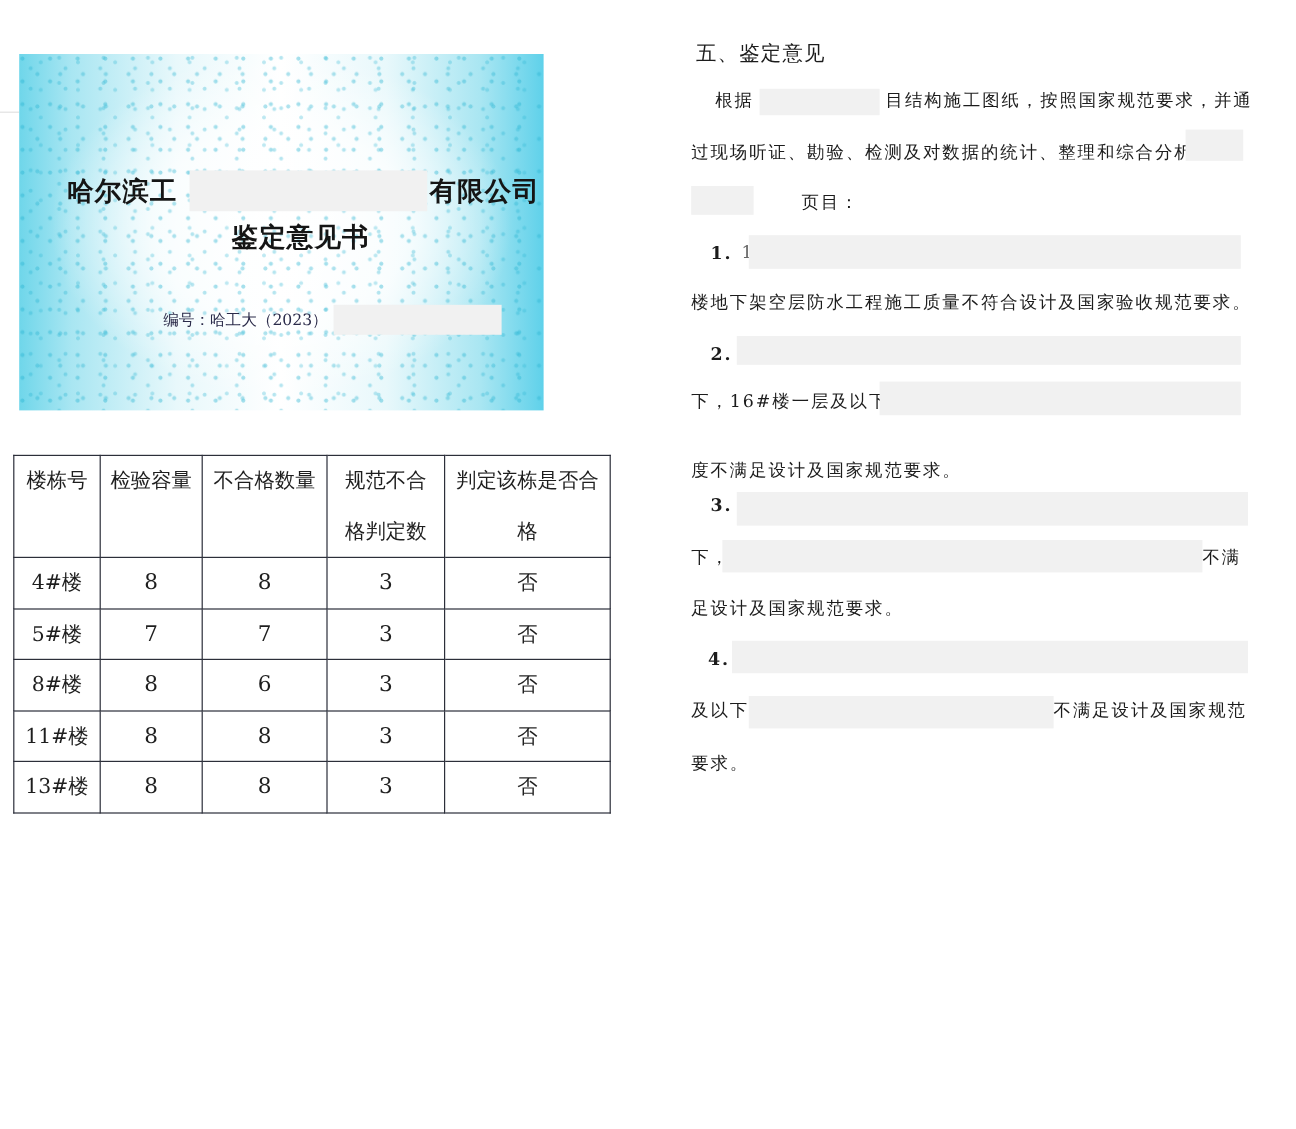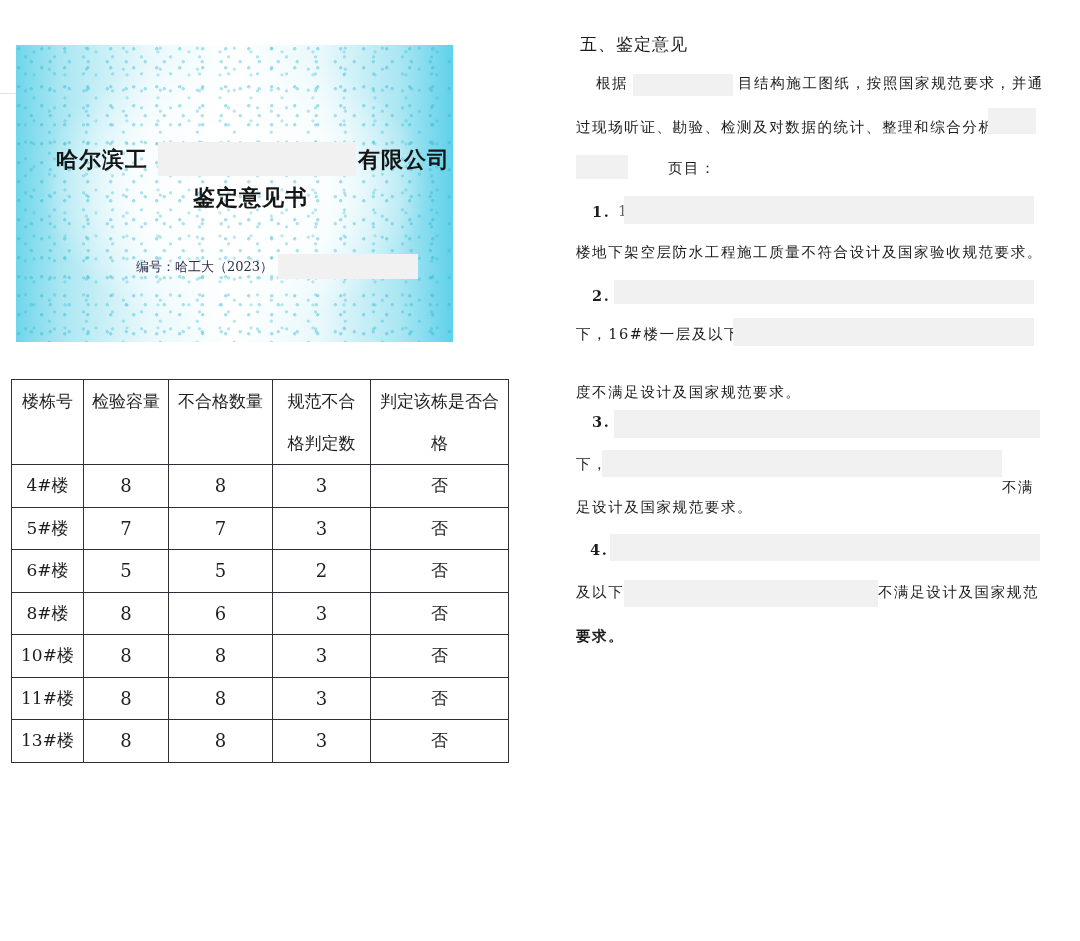--- a/index.html
+++ b/index.html
@@ -137,37 +137,23 @@
           <td>否</td>
         </tr>
       <tr>
           <td>5#楼</td>
           <td class="num">7</td>
           <td class="num">7</td>
           <td class="num">3</td>
           <td>否</td>
         </tr>
       <tr>
-          <td>6#楼</td>
-          <td class="num">5</td>
-          <td class="num">5</td>
-          <td class="num">2</td>
-          <td>否</td>
-        </tr>
-      <tr>
           <td>8#楼</td>
           <td class="num">8</td>
           <td class="num">6</td>
-          <td class="num">3</td>
-          <td>否</td>
-        </tr>
-      <tr>
-          <td>10#楼</td>
-          <td class="num">8</td>
-          <td class="num">8</td>
           <td class="num">3</td>
           <td>否</td>
         </tr>
       <tr>
           <td>11#楼</td>
           <td class="num">8</td>
           <td class="num">8</td>
           <td class="num">3</td>
           <td>否</td>
         </tr>
@@ -202,23 +188,23 @@
     <div class="ln n" style="left:16px; top:287px;">2.</div>
     <div class="redact" style="left:38px; top:280px; width:420px; height:24px;"></div>
     <div class="ln" style="left:0px; top:325px;">下，16#楼一层及以下，</div>
     <div class="redact" style="left:157px; top:318px; width:301px; height:28px;"></div>
     <div class="ln" style="left:0px; top:371px;margin-top:12px;">度不满足设计及国家规范要求。</div>
 
     <div class="ln n" style="left:16px; top:413px;">3.</div>
     <div class="redact" style="left:38px; top:410px; width:426px; height:28px;"></div>
     <div class="ln" style="left:0px; top:455px;">下，</div>
     <div class="redact" style="left:26px; top:450px; width:400px; height:27px;"></div>
-    <div class="ln" style="left:426px; top:478px;">不满</div>
+    <div class="ln" style="left:426px; top:455px;">不满</div>
     <div class="ln" style="left:0px; top:498px;">足设计及国家规范要求。</div>
 
     <div class="ln n" style="left:14px; top:541px;">4.</div>
     <div class="redact" style="left:34px; top:534px; width:430px; height:27px;"></div>
     <div class="ln" style="left:0px; top:583px;">及以下</div>
     <div class="redact" style="left:48px; top:580px; width:254px; height:27px;"></div>
     <div class="ln" style="left:302px; top:583px;">不满足设计及国家规范</div>
-    <div class="ln" style="left:0px; top:627px;font-weight:bold;">要求。</div>
+    <div class="ln" style="left:0px; top:627px;">要求。</div>
   </div>
 </div>
 
 </body></html>

